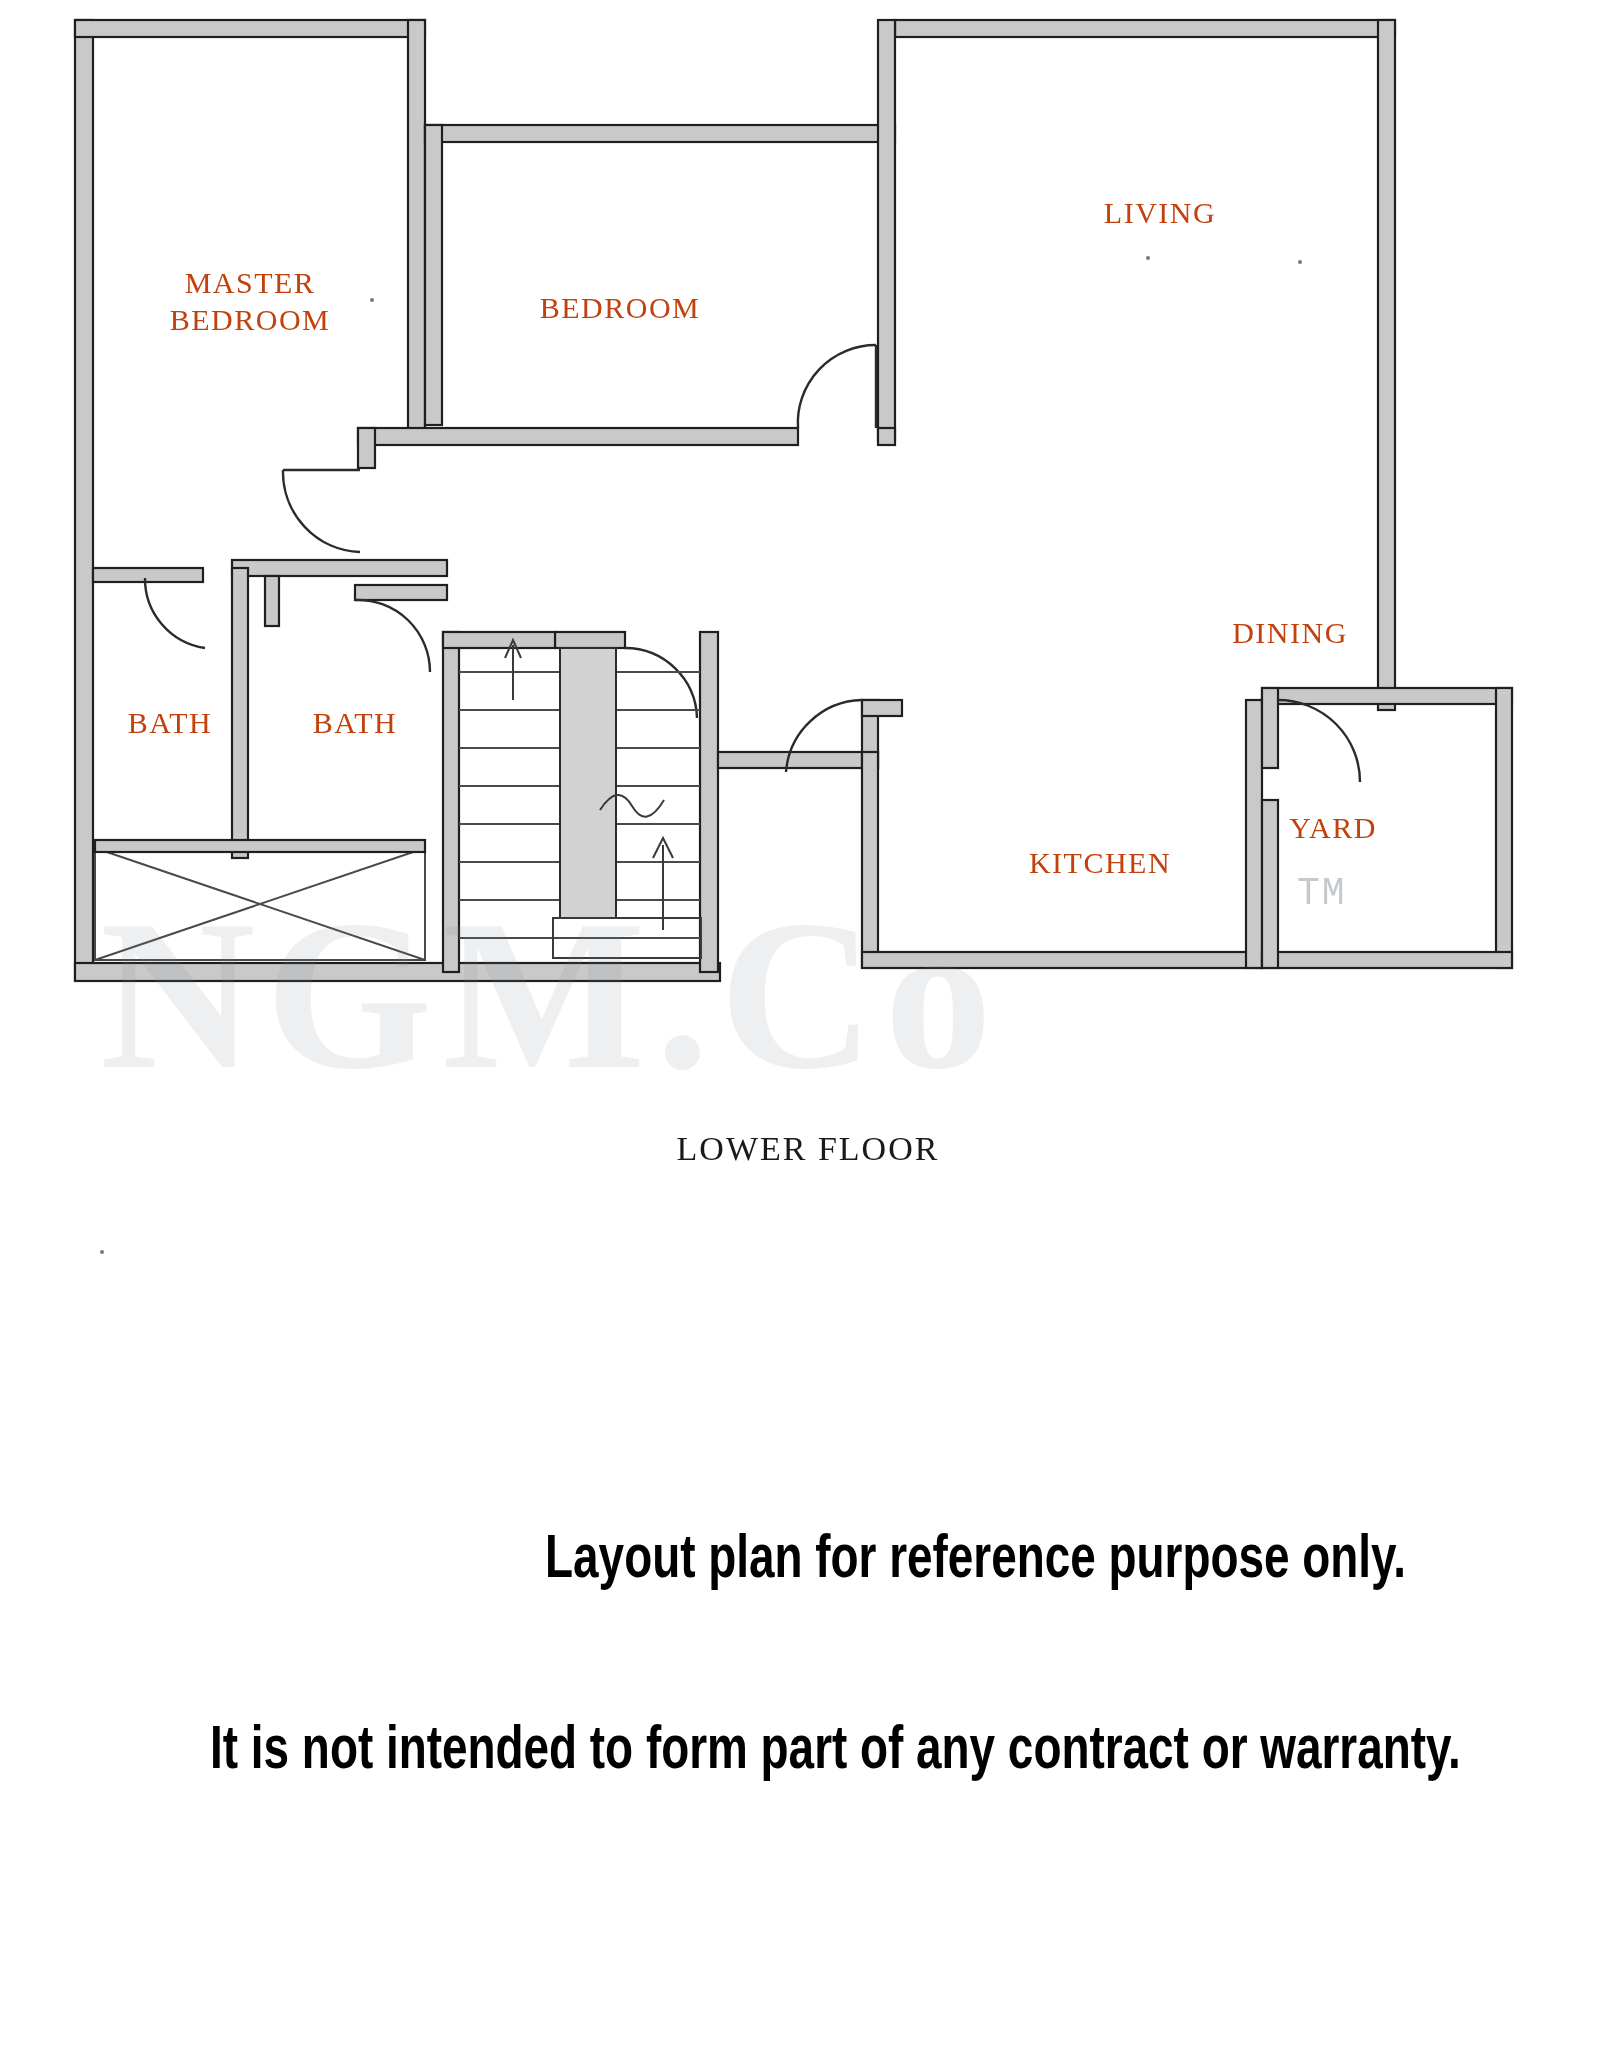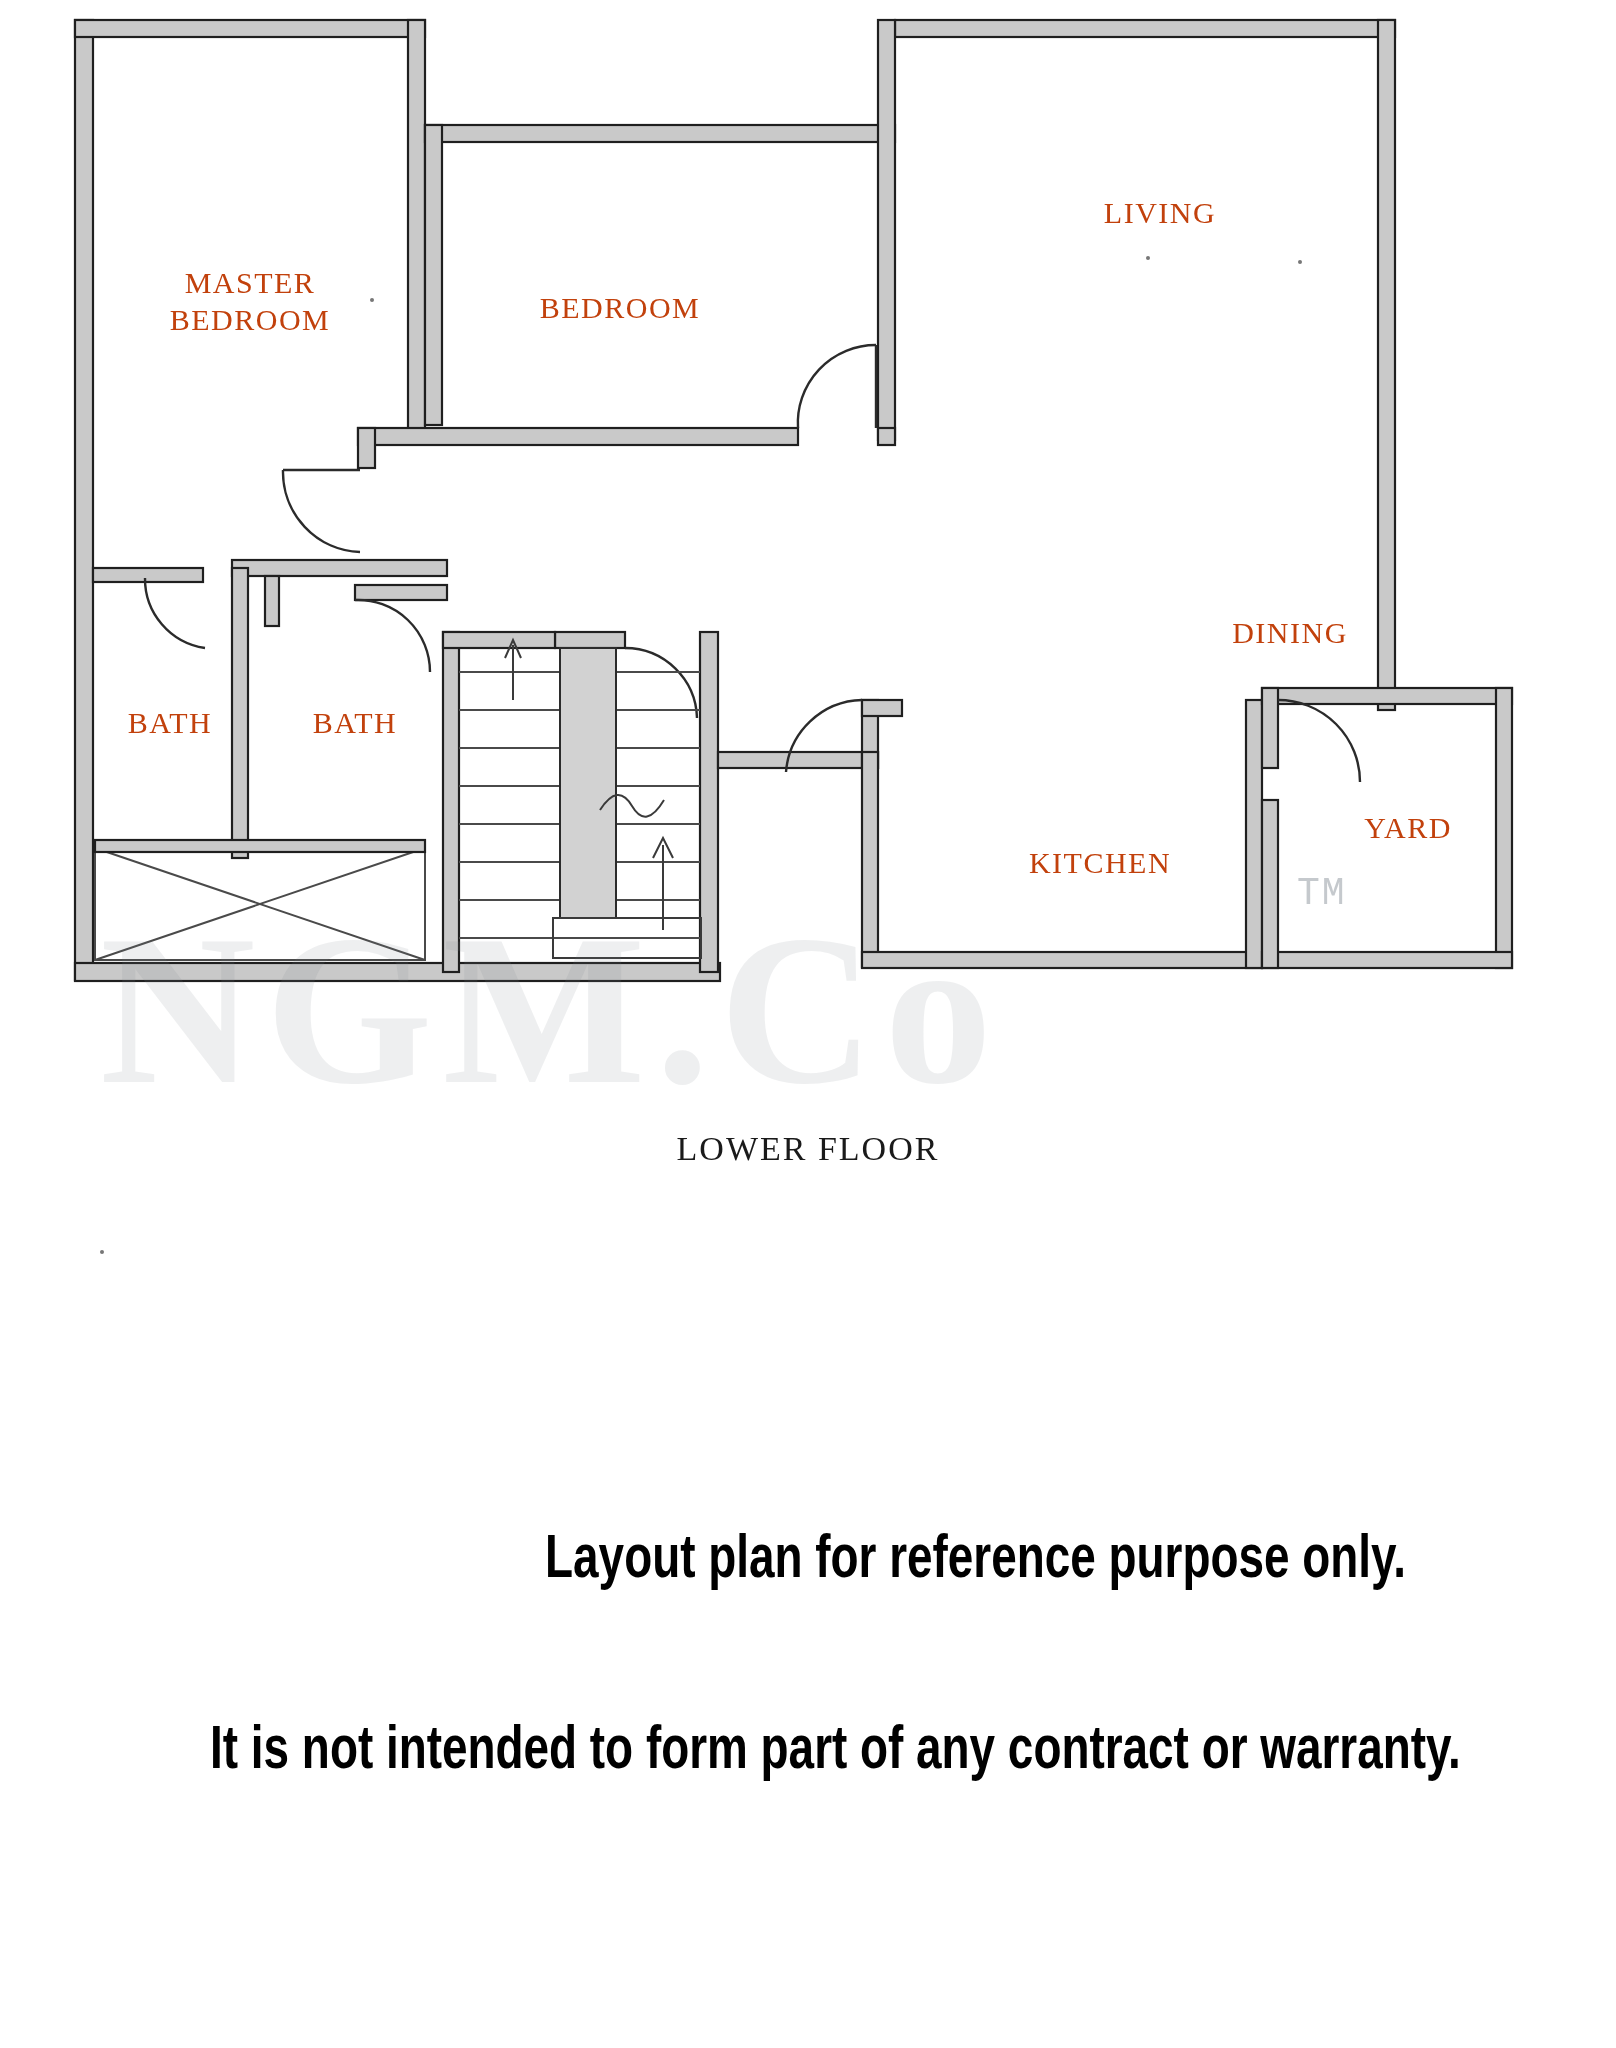--- a/index.html
+++ b/index.html
@@ -62,21 +62,20 @@
     width: 1320px;
     height: 230px;
     font-family: "Liberation Serif", serif;
     font-size: 215px;
     font-weight: bold;
     color: rgba(120,130,140,0.13);
     letter-spacing: 10px;
     white-space: nowrap;
     pointer-events: none;
     line-height: 230px;
-    margin-top: 15px;
   }
   #watermark-tm {
     position: absolute;
     left: 1297px;
     top: 872px;
     font-family: Liberation Mono, monospace;
     font-size: 38px;
     color: rgba(110,120,130,0.40);
     letter-spacing: 2px;
   }
@@ -234,21 +233,21 @@
   </svg>
 
   <div class="room-label" style="left:120px; top:265px; width:260px;">MASTER
 BEDROOM</div>
   <div class="room-label" style="left:500px; top:290px; width:240px;">BEDROOM</div>
   <div class="room-label" style="left:1070px; top:195px; width:180px;">LIVING</div>
   <div class="room-label" style="left:1200px; top:615px; width:180px;">DINING</div>
   <div class="room-label" style="left:100px; top:705px; width:140px;">BATH</div>
   <div class="room-label" style="left:285px; top:705px; width:140px;">BATH</div>
   <div class="room-label" style="left:1000px; top:845px; width:200px;">KITCHEN</div>
-  <div class="room-label" style="left:1333px; top:810px; width:150px;">YARD</div>
+  <div class="room-label" style="left:1258px; top:810px; width:150px;">YARD</div>
 
   <div id="watermark">NGM.Co</div>
   <div id="watermark-tm">TM</div>
 
   <div class="floor-title" style="top:1130px;">LOWER FLOOR</div>
 
   <div class="speck" style="left:100px; top:1250px; width:4px; height:4px;"></div>
 </div>
 
 <div id="disclaimer">

